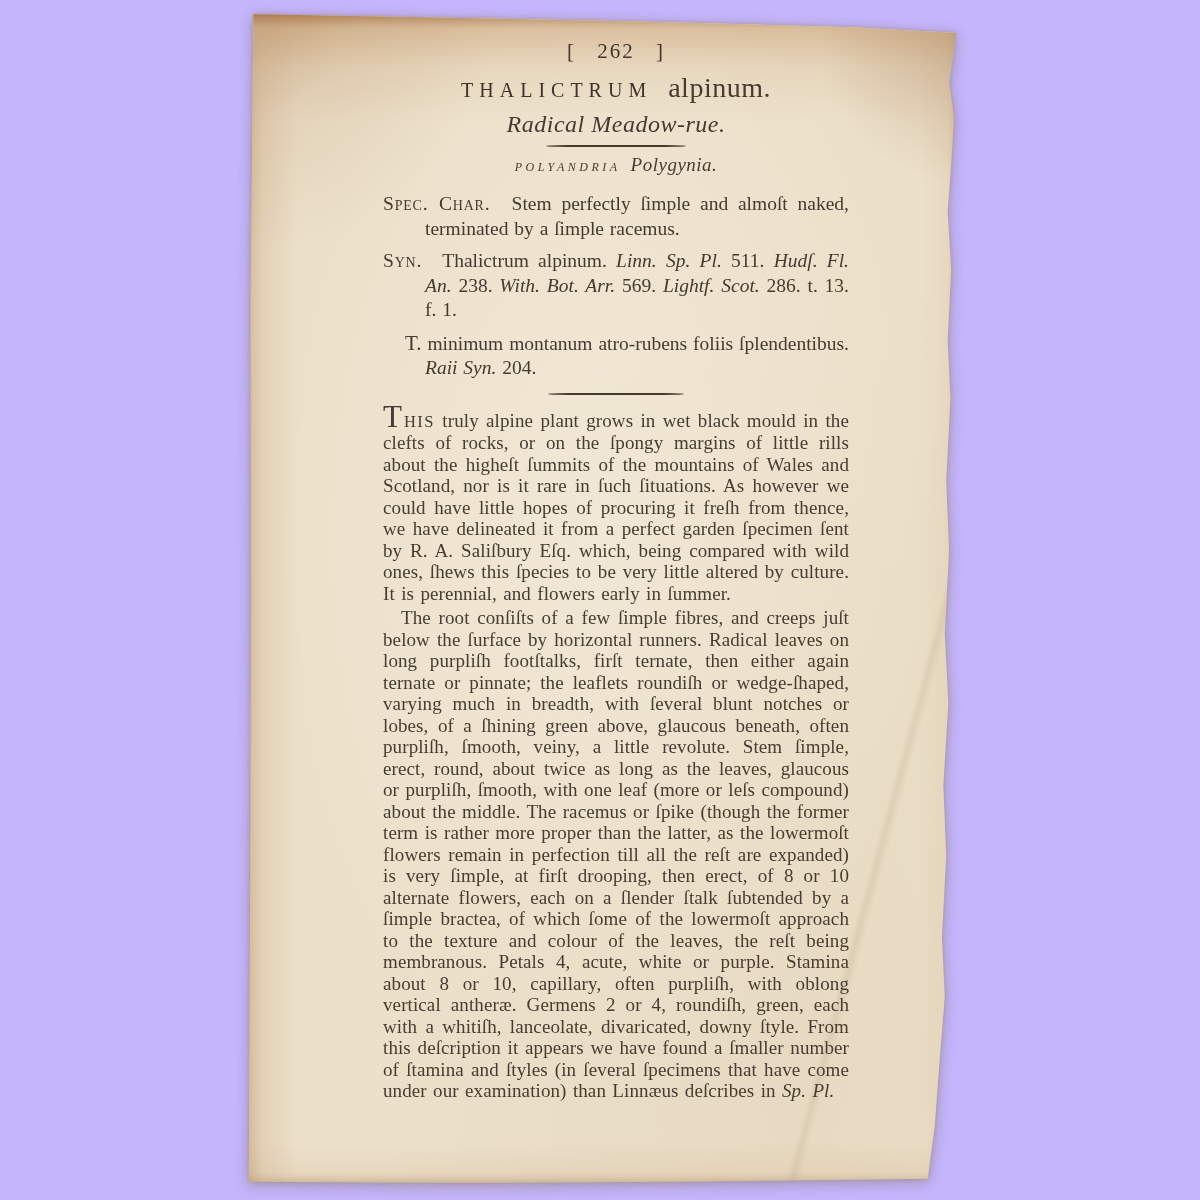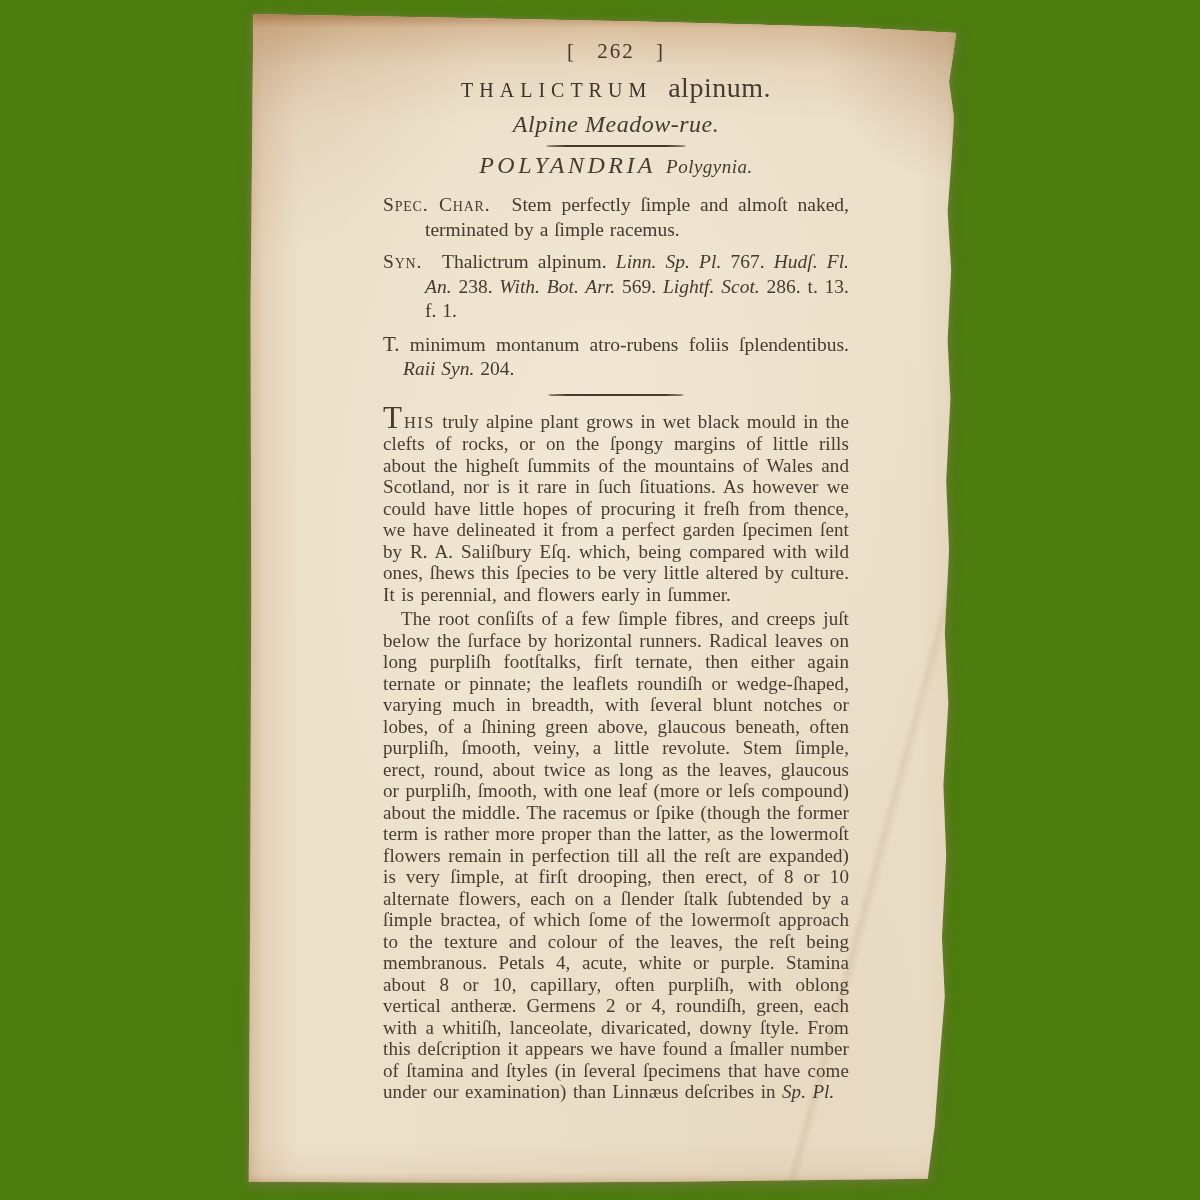--- a/index.html
+++ b/index.html
@@ -1,19 +1,19 @@
 <!DOCTYPE html>
 <html><head>
 <meta charset="utf-8">
 <style>
   * { margin: 0; padding: 0; box-sizing: border-box; }
   html, body { width: 1200px; height: 1200px; background: #ffffff; overflow: hidden; }
   body { font-family: "Liberation Serif", "DejaVu Serif", serif; }
 
-  .canvas { position: relative; width: 1200px; height: 1200px; background: #4d7c0f; }
+  .canvas { position: relative; width: 1200px; height: 1200px; background: #c4b5fd; }
 
   .sheet-shadow {
     position: absolute; left: 247px; top: 12px; width: 712px; height: 1172px;
     filter: drop-shadow(0 3px 7px rgba(130,110,85,0.38)) drop-shadow(0 0 2px rgba(150,130,100,0.45));
   }
 
   .sheet {
     position: relative; width: 100%; height: 100%;
     background:
       radial-gradient(circle at -2% -1%, rgba(165,115,70,0.40), rgba(165,115,70,0.12) 120px, transparent 260px),
@@ -54,33 +54,33 @@
   .common-name {
     text-align: center; font-style: italic; font-size: 24px; line-height: 30px;
     letter-spacing: 0.5px; color: #443a2f;
   }
 
   .rule { height: 2px; background: #45392c; border-radius: 50% / 100%; }
   .rule-1 { width: 140px; margin: 6px auto 5px auto; }
   .rule-2 { width: 136px; margin: 12px auto 0 auto; }
 
   .classification { text-align: center; font-style: italic; line-height: 26px; white-space: nowrap; }
-  .tax-class { font-size: 24px; letter-spacing: 3.5px; margin-right: 10px; }
+  .tax-class { font-size: 12px; letter-spacing: 3.5px; margin-right: 10px; }
   .tax-order { font-size: 19px; letter-spacing: 0.5px; }
 
   .entries { margin-top: 12px; }
   .entry {
     font-size: 19.5px; line-height: 24.5px; text-align: justify;
     padding-left: 42px; text-indent: -42px; margin-bottom: 8px;
     word-spacing: 1px; color: #443a2f;
   }
   .entry-label { font-variant: small-caps; letter-spacing: 0.8px; }
   .entry-label::after { content: "\00a0\00a0"; }
   .entry .it { font-style: italic; }
-  .entry-t { padding-left: 20px; text-indent: -20px; margin-bottom: 0; }
+  .entry-t { padding-left: 20px; text-indent: -20px; margin-left: 22px; margin-bottom: 0; }
   .t-lead { font-size: 21px; }
 
   .body-text { margin-top: 12px; color: #463c31; }
   .para {
     font-size: 19px; line-height: 21.5px; text-align: justify;
     word-spacing: 1.5px; letter-spacing: 0.1px;
   }
   .para .it { font-style: italic; }
   .para-2 { margin-top: 3px; text-indent: 18px; }
   .lead-cap { font-size: 31px; line-height: 20px; letter-spacing: 2px; }
@@ -93,34 +93,34 @@
   <div class="sheet-shadow">
     <div class="sheet">
       <div class="content">
 
         <div class="page-number">[ 262 ]</div>
 
         <div class="title-line">
           <span class="genus">THALICTRUM</span><span class="species">alpinum.</span>
         </div>
 
-        <div class="common-name">Alpine Meadow-rue.</div>
+        <div class="common-name">Radical Meadow-rue.</div>
 
         <div class="rule rule-1"></div>
 
         <div class="classification">
           <span class="tax-class">POLYANDRIA</span><span class="tax-order">Polygynia.</span>
         </div>
 
         <div class="entries">
 
 
           <div class="entry"><span class="entry-label">Spec. Char.</span><span>Stem perfectly ſimple and almoſt naked, terminated by a ſimple racemus.</span></div>
 
-          <div class="entry"><span class="entry-label">Syn.</span><span>Thalictrum alpinum. </span><span class="it">Linn. Sp. Pl.</span><span> 767. </span><span class="it">Hudſ. Fl. An.</span><span> 238. </span><span class="it">With. Bot. Arr.</span><span> 569. </span><span class="it">Lightf. Scot.</span><span> 286. t. 13. f. 1.</span></div>
+          <div class="entry"><span class="entry-label">Syn.</span><span>Thalictrum alpinum. </span><span class="it">Linn. Sp. Pl.</span><span> 511. </span><span class="it">Hudſ. Fl. An.</span><span> 238. </span><span class="it">With. Bot. Arr.</span><span> 569. </span><span class="it">Lightf. Scot.</span><span> 286. t. 13. f. 1.</span></div>
 
           <div class="entry entry-t"><span class="t-lead">T.</span><span> minimum montanum atro-rubens foliis ſplendentibus. </span><span class="it">Raii Syn.</span><span> 204.</span></div>
 
         </div>
 
         <div class="rule rule-2"></div>
 
         <div class="body-text">
 
           <p class="para para-1"><span class="lead-cap">T</span><span class="lead-caps">HIS</span><span> truly alpine plant grows in wet black mould in the clefts of rocks, or on the ſpongy margins of little rills about the higheſt ſummits of the mountains of Wales and Scotland, nor is it rare in ſuch ſituations.  As however we could have little hopes of procuring it freſh from thence, we have delineated it from a perfect garden ſpecimen ſent by R. A. Saliſbury Eſq. which, being compared with wild ones, ſhews this ſpecies to be very little altered by culture.  It is perennial, and flowers early in ſummer.</span></p>

